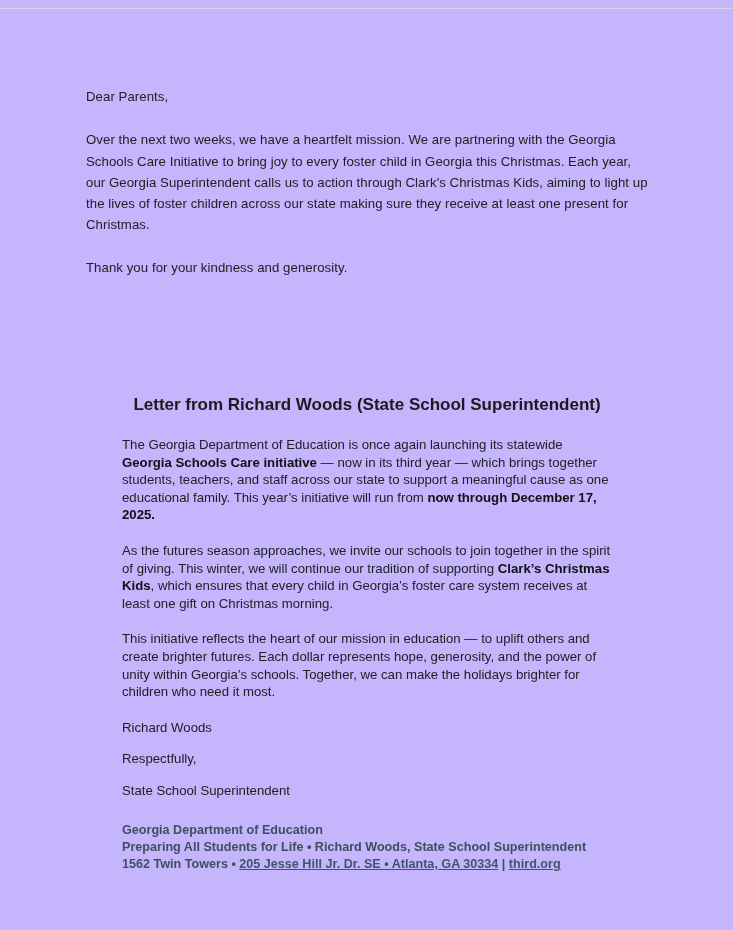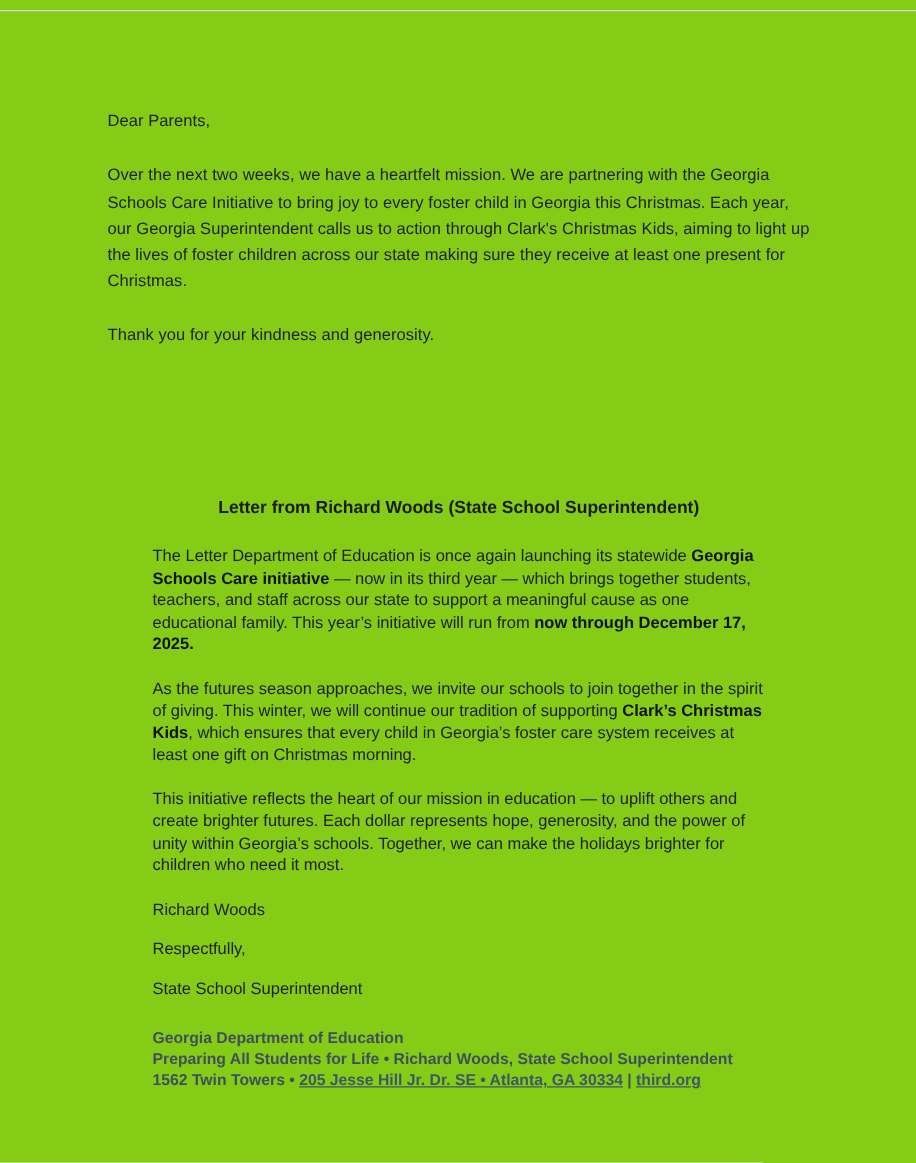--- a/index.html
+++ b/index.html
@@ -13,21 +13,21 @@
     height: 930px;
     overflow: hidden;
     font-family: "Liberation Sans", sans-serif;
     color: #202124;
     -webkit-font-smoothing: antialiased;
   }
   .page {
     position: relative;
     width: 733px;
     height: 930px;
-    background: #84cc16;
+    background: #c4b5fd;
     box-sizing: border-box;
   }
   .top-rule {
     position: absolute;
     top: 8px;
     left: 0;
     width: 733px;
     height: 1px;
     background: #d7d7d9;
   }
@@ -54,21 +54,21 @@
   
   .inner-letter {
     position: absolute;
     top: 396px;
     left: 122px;
     width: 490px;
   }
   .inner-title {
     margin: 0 0 22px 0;
     text-align: center;
-    font-size: 14px;
+    font-size: 17px;
     font-weight: bold;
     line-height: 18px;
     color: #1b1b1b;
   }
   .inner-letter p {
     margin: 0 0 18px 0;
     font-size: 13.2px;
     line-height: 17.6px;
     color: #202124;
   }
@@ -113,21 +113,21 @@
   <div class="outer-letter">
     <p class="salutation">Dear Parents,</p>
     <p>Over the next two weeks, we have a heartfelt mission. We are partnering with the Georgia Schools Care Initiative to bring joy to every foster child in Georgia this Christmas. Each year, our Georgia Superintendent calls us to action through Clark's Christmas Kids, aiming to light up the lives of foster children across our state making sure they receive at least one present for Christmas.</p>
     <p class="last">Thank you for your kindness and generosity.</p>
   </div>
 
   <div class="inner-letter">
 
     <h2 class="inner-title">Letter from Richard Woods (State School Superintendent)</h2>
 
-    <p><span>The Letter Department of Education is once again launching its statewide </span><b>Georgia Schools Care initiative</b><span> — now in its third year — which brings together students, teachers, and staff across our state to support a meaningful cause as one educational family. This year’s initiative will run from </span><b>now through December 17, 2025.</b><span></span></p>
+    <p><span>The Georgia Department of Education is once again launching its statewide </span><b>Georgia Schools Care initiative</b><span> — now in its third year — which brings together students, teachers, and staff across our state to support a meaningful cause as one educational family. This year’s initiative will run from </span><b>now through December 17, 2025.</b><span></span></p>
 
     <p><span>As the futures season approaches, we invite our schools to join together in the spirit of giving. This winter, we will continue our tradition of supporting </span><b>Clark’s Christmas Kids</b><span>, which ensures that every child in Georgia’s foster care system receives at least one gift on Christmas morning.</span></p>
 
     <p>This initiative reflects the heart of our mission in education — to uplift others and create brighter futures. Each dollar represents hope, generosity, and the power of unity within Georgia’s schools. Together, we can make the holidays brighter for children who need it most.</p>
 
     <p class="sig-line">Richard Woods</p>
     <p class="sig-line">Respectfully,</p>
     <p class="sig-last">State School Superintendent</p>
 
     <div class="footer-block">

